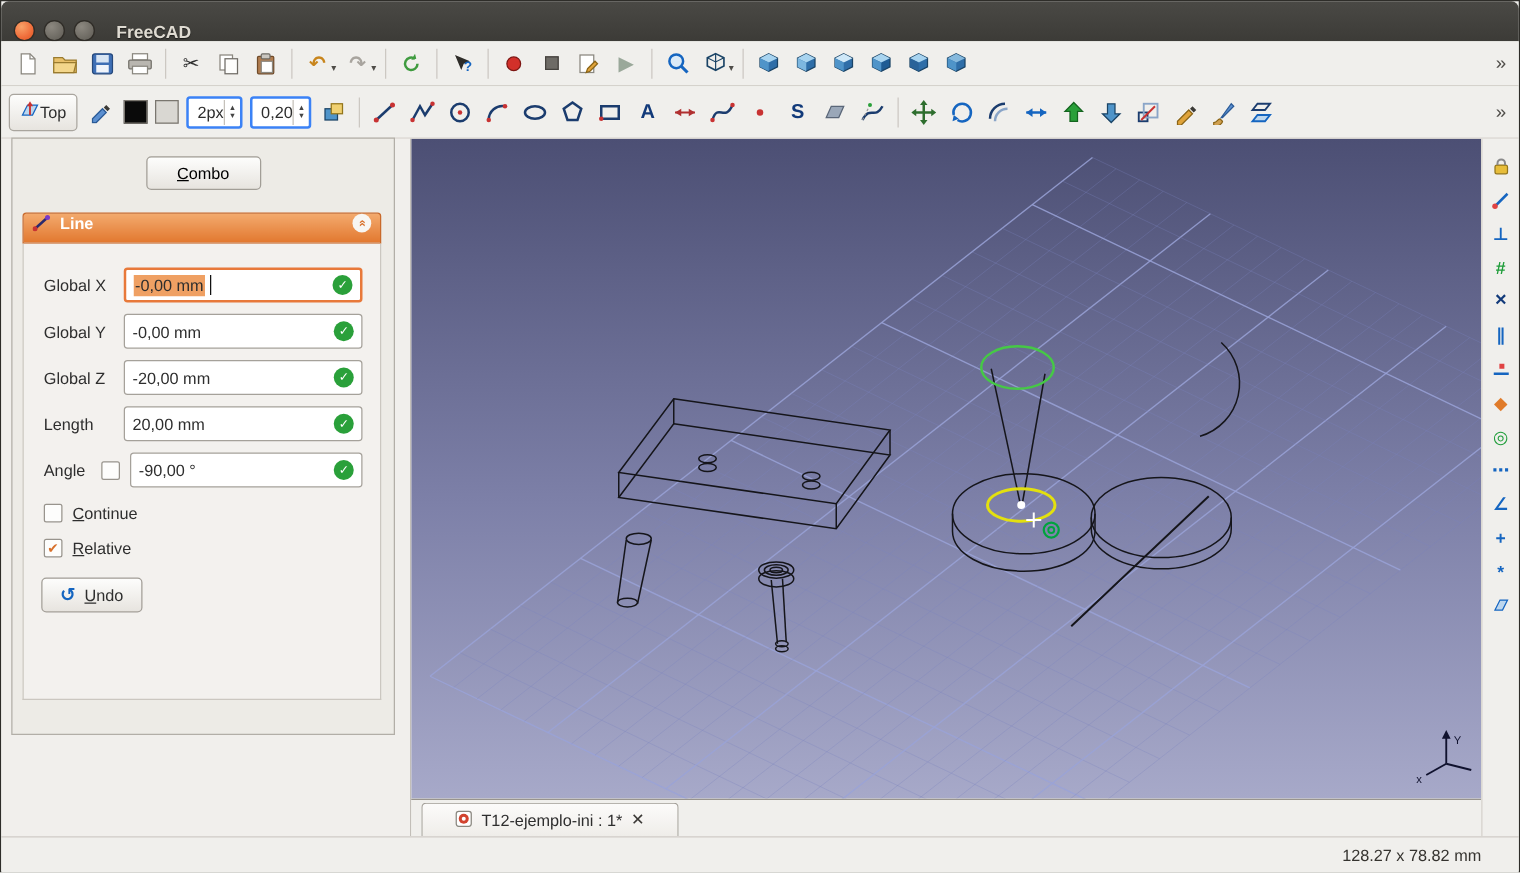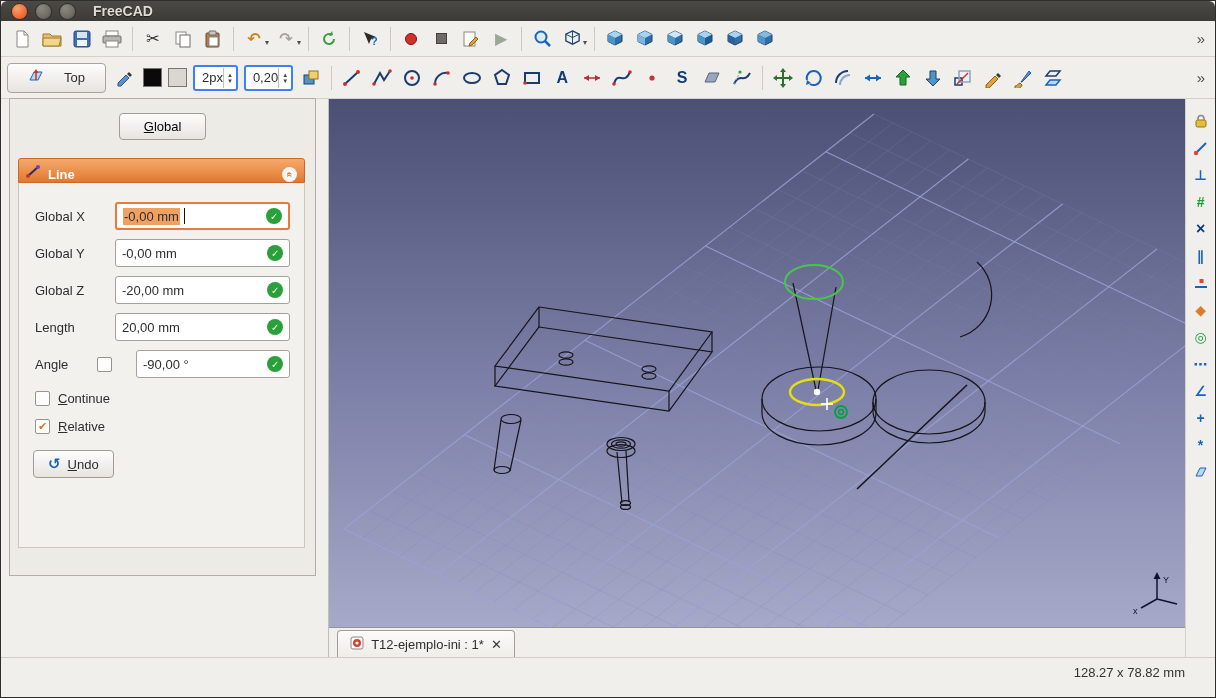--- a/index.html
+++ b/index.html
@@ -1,20 +1,20 @@
 <!DOCTYPE html>
 <html><head>
 <meta charset="utf-8">
 <style>
   *{margin:0;padding:0;box-sizing:border-box}
   html,body{width:1216px;height:698px;overflow:hidden}
   body{font-family:"Liberation Sans","DejaVu Sans",sans-serif;font-size:13px;color:#2e2e2e;background:#f0efec}
   .app{width:1216px;height:698px;display:flex;flex-direction:column;border:1px solid #2e2d29}
   
-  .titlebar{height:20px;background:linear-gradient(#4a4945,#3c3b37);display:flex;align-items:center;padding:0 10px;gap:7px;border-radius:6px 6px 0 0;flex:0 0 auto}
+  .titlebar{height:32px;background:linear-gradient(#4a4945,#3c3b37);display:flex;align-items:flex-end;padding:0 10px;gap:7px;border-radius:6px 6px 0 0;flex:0 0 auto}
   .win-btn{width:17px;height:17px;border-radius:50%;flex:0 0 auto}
   .win-close{background:radial-gradient(circle at 35% 30%,#f9a268,#ef6c3a 60%,#d9551f);border:1px solid #2f2c27}
   .win-min,.win-max{background:radial-gradient(circle at 35% 30%,#8c8880,#5d5a53);border:1px solid #2f2c27}
   .title-text{color:#dfdbd2;font-weight:bold;font-size:14px;margin-left:10px;text-shadow:0 1px 1px rgba(0,0,0,.6)}
   
   .toolbar{display:flex;align-items:center;background:#f0efec;border-bottom:1px solid #d5d2cc;padding:2px 6px;flex:0 0 auto}
   .tb1{height:36px}
   .tb2{height:42px}
   .ic{width:30px;height:28px;display:inline-flex;align-items:center;justify-content:center;border-radius:3px;font-size:16px;flex:0 0 auto}
   .ric{width:24px;height:24px;display:inline-flex;align-items:center;justify-content:center;font-size:14px;font-weight:bold}
@@ -25,60 +25,60 @@
   .glyph-play{color:#9aa89a}
   .dotred{width:12px;height:12px;border-radius:50%;background:#d2302a;border:1px solid #7d1512}
   .sqgray{width:11px;height:11px;background:#6e6b66;border:1px solid #45423e}
   .wbselect{display:flex;align-items:center;gap:6px;border:1px solid #a9a59e;background:linear-gradient(#fdfdfc,#e9e6e1);border-radius:3px;height:28px;padding:0 4px 0 6px;width:172px;margin:0 4px}
   .wbtext{flex:1}
   .spincol{display:flex;flex-direction:column;align-items:center;font-size:6px;line-height:6px;color:#444;border-left:1px solid #c5c1ba;padding-left:3px;height:20px;justify-content:center}
   .spinbox{display:flex;align-items:center;border:2px solid #3b82f6;background:#fff;border-radius:3px;height:26px;padding:0 3px 0 7px;margin:0 3px}
   .swatch{width:19px;height:19px;border:1px solid #7a766f;margin:0 3px;flex:0 0 auto}
   .sw-black{background:#0a0a0a}
   .sw-gray{background:#d9d7d2}
-  .top-btn{display:inline-flex;align-items:center;gap:20px;border:1px solid #a9a59e;background:linear-gradient(#fdfdfc,#e7e4df);border-radius:4px;height:30px;padding:0 20px;margin-right:4px}
+  .top-btn{display:inline-flex;align-items:center;gap:0;border:1px solid #a9a59e;background:linear-gradient(#fdfdfc,#e7e4df);border-radius:4px;height:30px;padding:0 8px;margin-right:4px}
   .overflow{margin-left:auto;color:#4f4d49;font-size:15px;padding:0 4px}
   
   .main{display:flex;height:558px;flex:0 0 auto}
   .combo{width:330px;background:#f1efec;border-right:1px solid #c2beb8;display:flex;flex-direction:column}
   .combo-title-row{display:flex;justify-content:space-between;align-items:center;padding:5px 10px 2px}
   .float-btn{width:12px;height:12px;border:1px solid #8c8882;background:#fdfdfc;border-radius:2px}
   .tabs{display:flex;margin:4px 0 0 6px;position:relative;z-index:2}
   .tab{padding:4px 14px;border:1px solid #a9a59e;background:linear-gradient(#e6e3de,#d6d3cd);border-radius:4px 4px 0 0;margin-right:3px;color:#3a3a3a}
   .tab.active{background:#f0eeea;border-bottom:1px solid #f0eeea;font-weight:normal}
   .tasks-area{margin:-1px 12px 0 8px;border:1px solid #b2aea7;background:#edebe6;flex:0 0 auto;height:478px;padding-top:14px;overflow:hidden}
   .close-btn{display:block;margin:0 auto;border:1px solid #a29e97;background:linear-gradient(#fdfdfc,#e7e4df);border-radius:4px;padding:5px 24px;font-size:13px;font-family:inherit}
   .close-btn::first-letter{text-decoration:underline}
   .task-section{margin:18px 10px 0 8px}
-  .task-header{height:25px;background:linear-gradient(#f3aa6e,#e2782f);border:1px solid #c9692b;border-radius:3px 3px 0 0;display:flex;align-items:flex-end;padding:0 7px;gap:7px;color:#fff;font-weight:bold;font-size:13px}
+  .task-header{height:25px;background:linear-gradient(#f3aa6e,#e2782f);border:1px solid #c9692b;border-radius:3px 3px 0 0;display:flex;align-items:flex-start;padding:0 7px;gap:7px;color:#fff;font-weight:bold;font-size:13px}
   .collapse{margin-left:auto;width:15px;height:15px;border-radius:50%;background:#f7f6f3;color:#d8702b;font-size:10px;font-weight:bold;display:flex;align-items:center;justify-content:center}
   .collapse span{transform:rotate(90deg);display:block}
   .task-body{border:1px solid #cbc7c0;border-top:none;background:#f3f1ee;padding:10px 0 14px;height:365px}
-  .frow{display:flex;align-items:center;margin:9px 14px 0 16px;gap:24px}
+  .frow{display:flex;align-items:center;margin:9px 14px 0 16px;gap:8px}
   .flabel{width:56px;flex:0 0 auto}
   .finput{flex:1;height:28px;border:1px solid #a5a19a;border-radius:3px;background:#fff;display:flex;align-items:center;padding:0 6px;gap:4px}
   .finput .val{flex:1;white-space:nowrap}
   .finput.focused{border:2px solid #e8793a}
   .finput.focused .val{flex:0 0 auto;background:#efa063;padding:1px 1px}
   .caret{width:0;border-left:1px solid #111;height:16px;margin-right:auto}
   .badge{width:16px;height:16px;border-radius:50%;background:#2aa03a;color:#fff;font-size:10px;font-weight:bold;display:flex;align-items:center;justify-content:center;flex:0 0 auto}
   .cb{width:15px;height:15px;border:1px solid #98948d;background:#fdfdfc;border-radius:2px;display:inline-flex;align-items:center;justify-content:center;flex:0 0 auto}
   .cb.checked::after{content:"✔";color:#d8702b;font-size:11px;font-weight:bold}
   .cbrow{display:flex;align-items:center;gap:8px;margin:13px 14px 0 16px}
   .cbrow .lbl{display:inline-block}
   .cbrow .lbl::first-letter{text-decoration:underline}
   .undo-btn{display:inline-flex;align-items:center;gap:7px;border:1px solid #a29e97;background:linear-gradient(#fdfdfc,#e7e4df);border-radius:4px;padding:4px 14px;margin:16px 0 0 14px;font-size:13px}
   .undo-btn .lbl{display:inline-block}
   .undo-btn .lbl::first-letter{text-decoration:underline}
   .undo-glyph{color:#1565c0;font-weight:bold;font-size:15px}
   
   .center{width:856px;display:flex;flex-direction:column}
   .viewport{display:block;flex:0 0 auto}
   .tabstrip{height:30px;background:#f0efec;display:flex;align-items:flex-end;padding-left:8px;border-top:1px solid #98948d}
-  .doc-tab{display:inline-flex;align-items:center;gap:7px;height:27px;padding:0 12px;border:1px solid #a29e97;border-bottom:none;border-radius:4px 4px 0 0;background:linear-gradient(#fcfbfa,#efede9)}
+  .doc-tab{display:inline-flex;align-items:center;gap:7px;height:27px;padding:0 26px;border:1px solid #a29e97;border-bottom:none;border-radius:4px 4px 0 0;background:linear-gradient(#fcfbfa,#efede9)}
   .doc-close{color:#3c3a37;font-weight:bold;font-size:13px}
   
   .right-toolbar{width:30px;background:#f0efec;display:flex;flex-direction:column;align-items:center;padding-top:10px;gap:3px;border-left:1px solid #d5d2cc}
   .g-blue{color:#1565c0}
   .g-green{color:#1f9d3a}
   .g-navy{color:#123a7a;font-size:16px}
   .g-orange{color:#e07b2a}
   .bold{font-weight:bold}
   
   .statusbar{height:30px;background:#f0efec;border-top:1px solid #cfccc6;display:flex;align-items:center;justify-content:flex-end;padding-right:30px;flex:0 0 auto;color:#35332f}
@@ -409,21 +409,21 @@
           <path d="M3 17l4-5h10l-4 5z" fill="#bcd6ee" stroke="#1565c0" stroke-width="1.5"></path>
         </svg>
       </span>
     <span class="overflow">»</span>
   </div>
 
   <div class="main">
 
     <div class="combo">
       <div class="tasks-area">
-        <button class="close-btn">Global</button>
+        <button class="close-btn">Combo</button>
         <div class="task-section">
           <div class="task-header">
             <span><svg width="15" height="15">
                   <line x1="2" y1="12" x2="12" y2="3" stroke="#2a2a6e" stroke-width="2"></line>
                   <circle cx="2" cy="12" r="2" fill="#c83232"></circle>
                   <circle cx="12" cy="3" r="2" fill="#7a3ac8"></circle>
                 </svg></span>
             <span>Line</span>
             <span class="collapse">
                 <span>«</span>

